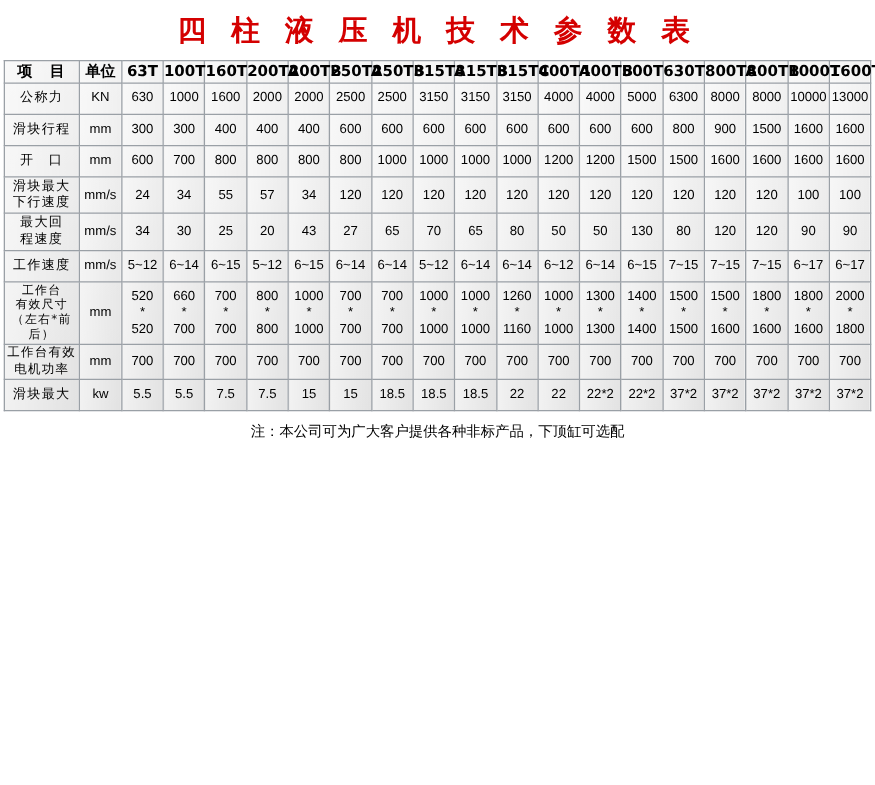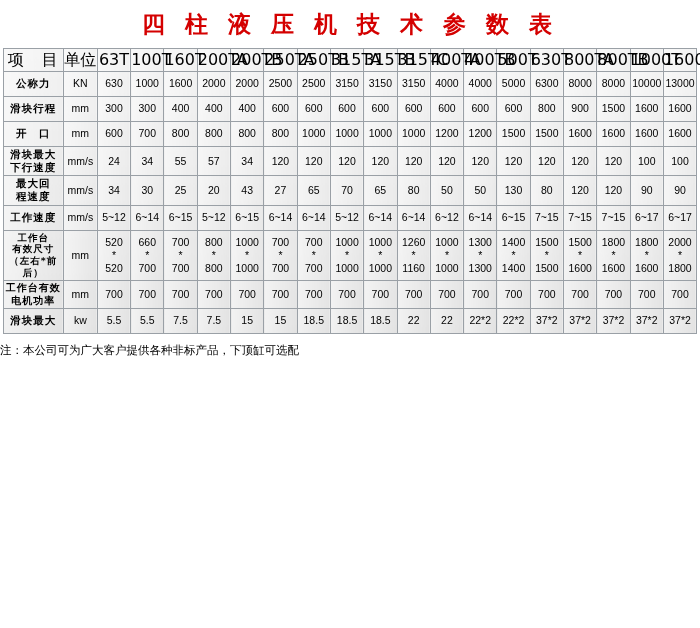--- a/index.html
+++ b/index.html
@@ -42,47 +42,47 @@
     border: 1px solid #9aa0a6;
     text-align: center;
     vertical-align: middle;
     font-size: 10.5px;
     line-height: 1.25;
     padding: 1px 0;
     color: #000;
     background-image: linear-gradient(to right, rgba(255,255,255,0.55), rgba(255,255,255,0.0));
   }
   td.rowhead {
-    font-weight: bold;
+    font-weight: normal;
     font-size: 11px;
     width: 60px;
     font-family: "DejaVu Sans", sans-serif;
     letter-spacing: 1px;
   }
   td.unit {
     width: 34px;
     font-size: 10.5px;
   }
   td.datacell {
     font-size: 10.5px;
   }
   tr.header td {
-    font-weight: normal;
-    font-size: 16px;
+    font-weight: bold;
+    font-size: 12px;
     font-family: "DejaVu Sans", sans-serif;
     margin-left: 16px;
   }
   tr.header td.colhead {
     letter-spacing: 0px;
   }
   .multiline {
     white-space: pre-line;
   }
   .footnote {
-    text-align: left;
+    text-align: center;
     font-size: 11.5px;
     padding-top: 9px;
     font-family: "DejaVu Sans", sans-serif;
     color: #000;
   }
   tr.r-nominal td, tr.r-pressure td, tr.r-stroke td, tr.r-open td,
   tr.r-downspeed td, tr.r-return td, tr.r-work td, tr.r-table td,
   tr.r-height td, tr.r-power td {
     height: 22px;
   }

